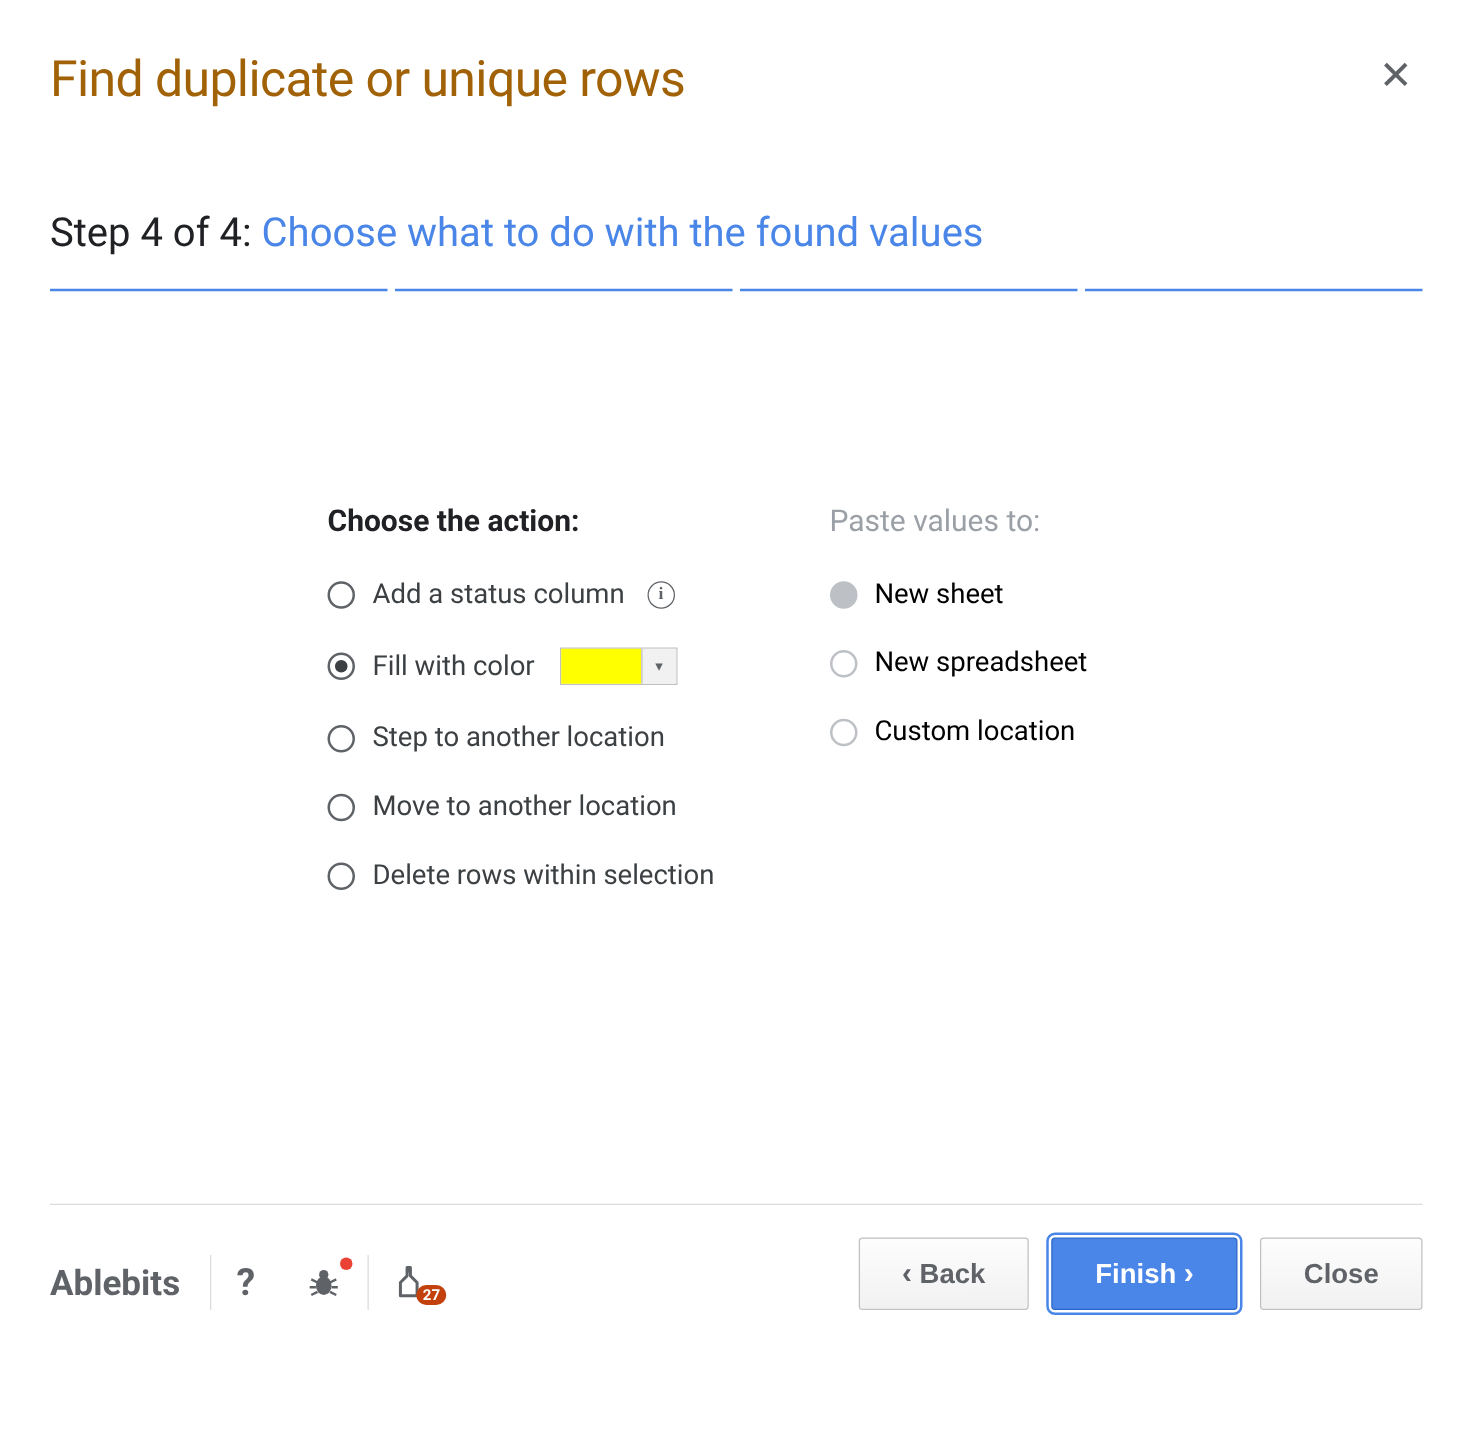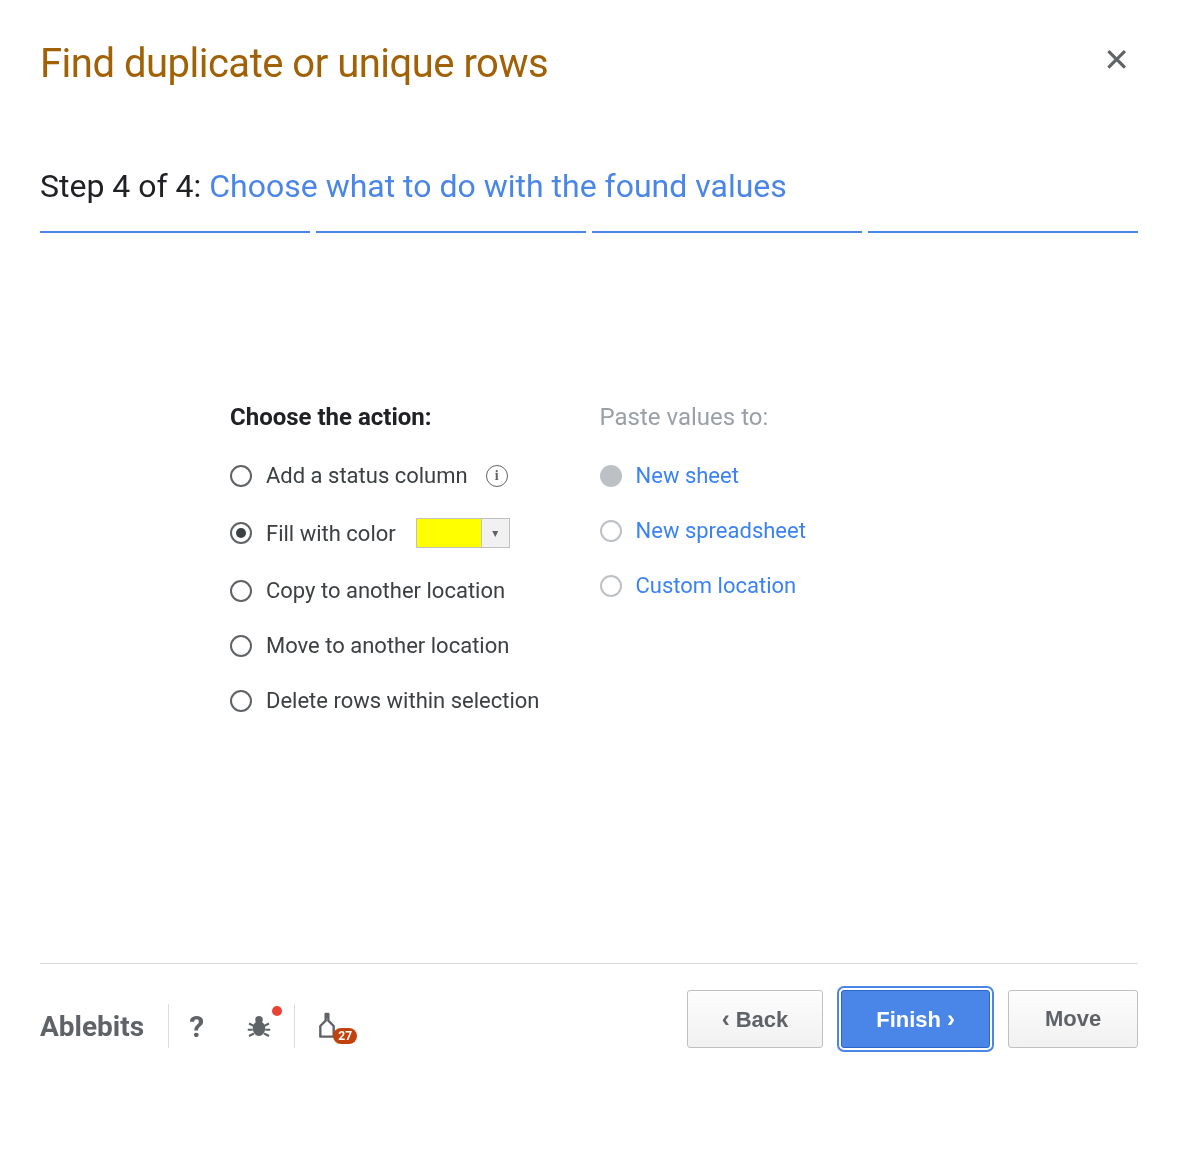--- a/index.html
+++ b/index.html
@@ -52,20 +52,21 @@
       background: #4a86e8;
     }
     .content {
       display: flex;
       gap: 60px;
       padding-left: 190px;
     }
     .column {
       display: flex;
       flex-direction: column;
+      margin-left: 32px;
     }
     .col-heading {
       font-size: 24px;
       font-weight: 700;
       color: #202124;
       margin-bottom: 32px;
     }
     .col-heading.disabled {
       color: #9aa0a6;
       font-weight: 400;
@@ -73,21 +74,21 @@
     .radio-row {
       display: flex;
       align-items: center;
       gap: 14px;
       margin-bottom: 30px;
       font-size: 22px;
       color: #3c4043;
       cursor: pointer;
     }
     .radio-row.disabled {
-      color: #3b82f6;
+      color: #000000;
       cursor: default;
     }
     .radio-circle {
       width: 22px;
       height: 22px;
       border: 2px solid #5f6368;
       border-radius: 50%;
       display: inline-flex;
       align-items: center;
       justify-content: center;
@@ -262,21 +263,21 @@
       <span class="radio-circle selected"></span>
       <span>Fill with color</span>
       <span class="color-picker">
         <span class="color-swatch"></span>
         <span class="color-arrow">▾</span>
       </span>
     </label>
 
     <label class="radio-row">
       <span class="radio-circle"></span>
-      <span>Copy to another location</span>
+      <span>Step to another location</span>
     </label>
 
     <label class="radio-row">
       <span class="radio-circle"></span>
       <span>Move to another location</span>
     </label>
 
 
     <label class="radio-row">
       <span class="radio-circle"></span>
@@ -329,15 +330,15 @@
       <svg class="sched-svg" viewBox="0 0 24 24">
         <path d="M8 3 L8 8 L4 12 L4 20 L14 20 L14 12 L10 8 L10 3 Z" fill="none" stroke="#5f6368" stroke-width="1.8" stroke-linejoin="round"></path>
         <circle cx="9" cy="5" r="1.2" fill="#5f6368"></circle>
       </svg>
       <span class="sched-badge">27</span>
     </span>
   </div>
   <div class="footer-right">
     <button class="btn chevron-left"><span>Back</span></button>
     <button class="btn primary chevron-right"><span>Finish</span></button>
-    <button class="btn">Move</button>
+    <button class="btn">Close</button>
   </div>
 </div>
 
 </body></html>

